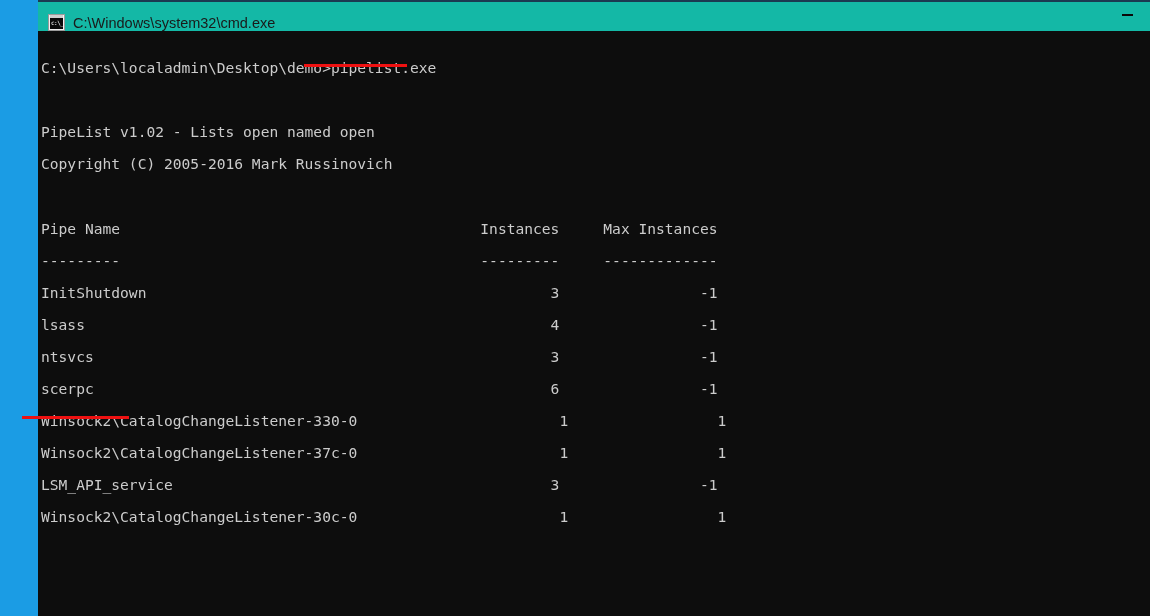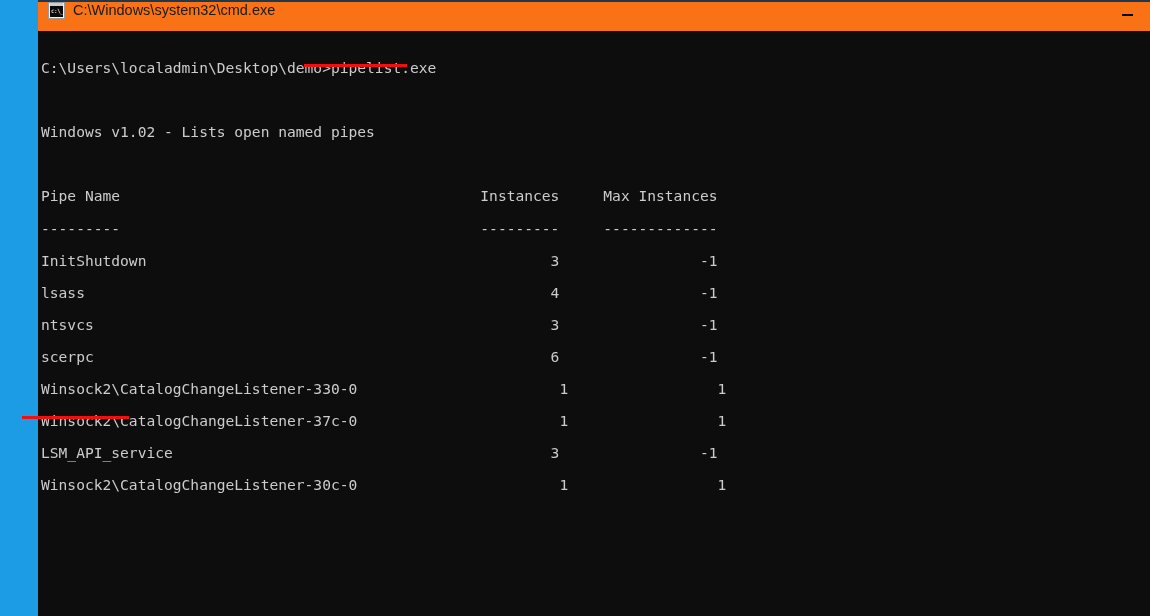--- a/index.html
+++ b/index.html
@@ -39,23 +39,23 @@
     width: 1112px;
     height: 2px;
     background: #1b3a52;
   }
   #title-bar {
     position: absolute;
     left: 0;
     top: 2px;
     width: 1112px;
     height: 29px;
-    background: #f97316;
+    background: #14b8a6;
     display: flex;
-    align-items: flex-start;
+    align-items: flex-end;
   }
   #title-icon {
     width: 17px;
     height: 17px;
     margin-left: 10px;
     margin-right: 8px;
     flex: 0 0 auto;
     background: #f2f2f2;
     border: 1px solid #9b9b9b;
     position: relative;
@@ -170,21 +170,22 @@
       <span id="minimize-button">
         <span class="glyph"></span>
       </span>
     </span>
   </div>
 
   <div id="console-body">
     <div id="console-text">
 <span class="line">C:\Users\localadmin\Desktop\demo&gt;pipelist.exe</span>
 <span class="blank"> </span>
-<span class="line">Windows v1.02 - Lists open named pipes</span>
+<span class="line">PipeList v1.02 - Lists open named open</span>
+<span class="line">Copyright (C) 2005-2016 Mark Russinovich</span>
 <span class="blank"> </span>
 <span class="line">Pipe Name                                         Instances     Max Instances</span>
 <span class="line">---------                                         ---------     -------------</span>
 <span class="line">InitShutdown                                              3                -1</span>
 <span class="line">lsass                                                     4                -1</span>
 <span class="line">ntsvcs                                                    3                -1</span>
 <span class="line">scerpc                                                    6                -1</span>
 <span class="line">Winsock2\CatalogChangeListener-330-0                       1                 1</span>
 <span class="line">Winsock2\CatalogChangeListener-37c-0                       1                 1</span>
 <span class="line">LSM_API_service                                           3                -1</span>

